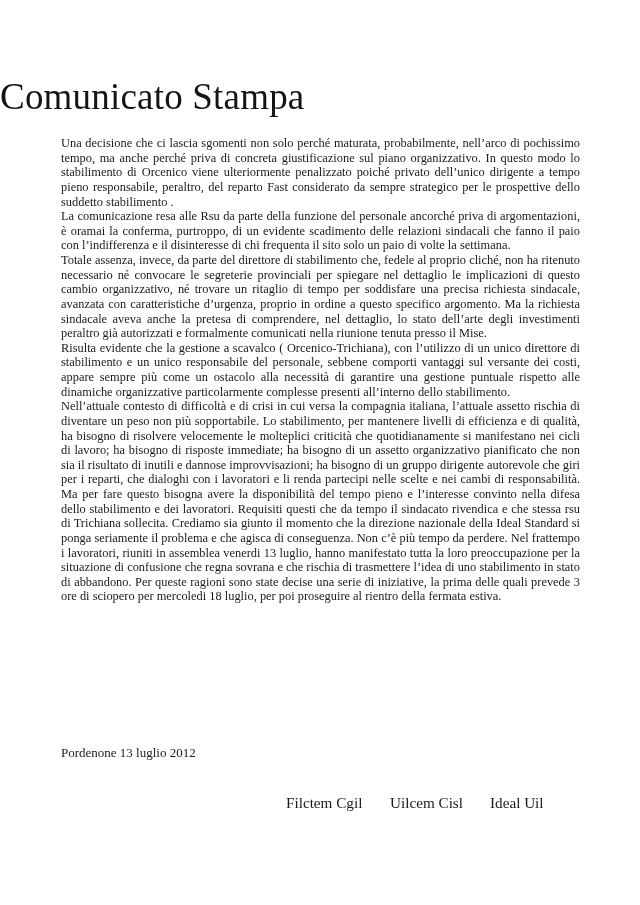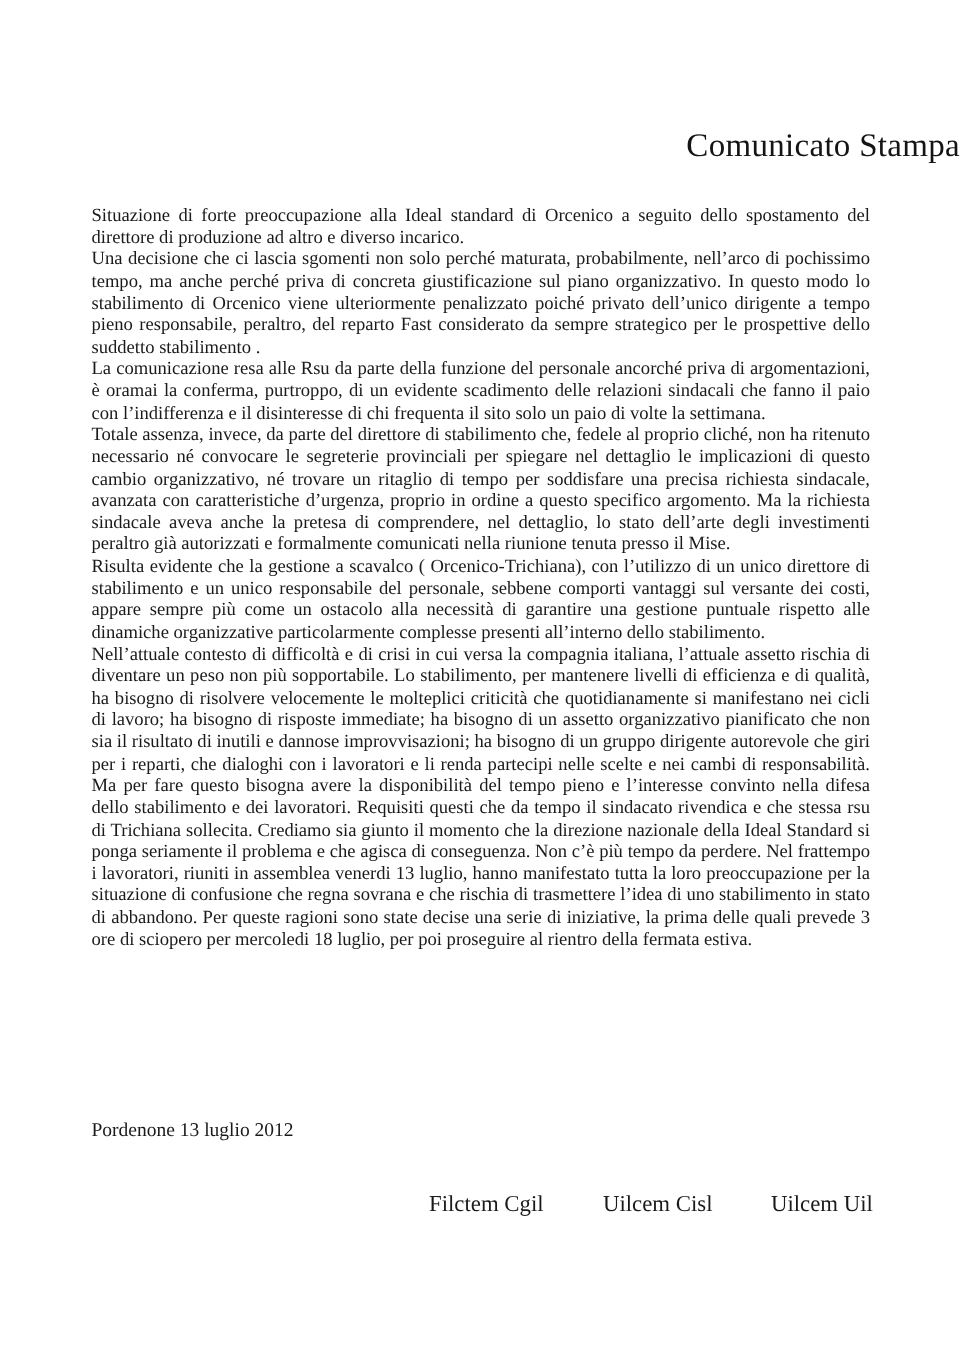--- a/index.html
+++ b/index.html
@@ -13,22 +13,22 @@
       position: relative;
       overflow: hidden;
       font-family: "Liberation Serif", "DejaVu Serif", serif;
       color: #1a1a1a;
     }
     .title {
       position: absolute;
       left: 0;
       width: 640px;
       top: 80px;
-      text-align: right;
-      font-size: 22px;
+      text-align: left;
+      font-size: 37px;
       line-height: 34px;
       letter-spacing: 0.2px;
       color: #141414;
     }
     .body-text {
       position: absolute;
       left: 61px;
       width: 519px;
       top: 136px;
       font-size: 12.4px;
@@ -46,39 +46,38 @@
       font-size: 13px;
       line-height: 15px;
     }
     .signatures {
       position: absolute;
       left: 286px;
       top: 794px;
       font-size: 15.2px;
       line-height: 18px;
       display: flex;
-      gap: 12px;
+      gap: 0;
     }
     .signatures span { display: inline-block; }
     .sig-1 { width: 104px; }
     .sig-2 { width: 100px; }
   </style>
 </head>
 <body>
 
 <h1 class="title" style="margin:0;font-weight:normal;">Comunicato Stampa</h1>
 
 <div class="body-text">
-  <p>Situazione di forte preoccupazione alla Ideal standard di Orcenico a seguito dello spostamento del direttore di produzione ad altro e diverso incarico.</p>
   <p>Una decisione che ci lascia  sgomenti non solo perché  maturata, probabilmente, nell’arco di pochissimo tempo, ma anche perché priva di  concreta giustificazione sul piano organizzativo. In questo modo lo stabilimento di Orcenico viene ulteriormente penalizzato poiché privato dell’unico dirigente a tempo pieno responsabile, peraltro, del reparto Fast considerato da sempre strategico per le prospettive dello suddetto stabilimento .</p>
   <p>La comunicazione resa alle Rsu da parte della funzione del personale ancorché priva di argomentazioni, è oramai la conferma, purtroppo, di un evidente scadimento delle relazioni sindacali che fanno il paio con l’indifferenza e il disinteresse di chi frequenta il sito solo un paio di volte la settimana.</p>
   <p>Totale assenza, invece, da parte del direttore di stabilimento che, fedele al proprio cliché, non ha ritenuto necessario né convocare le segreterie provinciali per spiegare nel dettaglio le implicazioni di questo cambio organizzativo, né trovare un ritaglio di tempo per soddisfare una precisa richiesta sindacale, avanzata con caratteristiche d’urgenza, proprio in ordine a questo specifico argomento. Ma la richiesta sindacale aveva anche la pretesa di comprendere, nel dettaglio, lo stato dell’arte degli investimenti peraltro già autorizzati e  formalmente comunicati nella riunione tenuta presso il Mise.</p>
   <p>Risulta evidente che la gestione a scavalco ( Orcenico-Trichiana), con l’utilizzo di un unico direttore di stabilimento e un unico responsabile del personale,  sebbene comporti vantaggi sul versante dei costi, appare sempre più come un ostacolo alla necessità di garantire una gestione puntuale rispetto alle dinamiche organizzative particolarmente complesse presenti all’interno dello stabilimento.</p>
   <p>Nell’attuale contesto di difficoltà e di crisi in cui versa la compagnia italiana, l’attuale assetto rischia di diventare un peso non  più sopportabile. Lo stabilimento, per mantenere livelli di efficienza e di qualità, ha bisogno di risolvere velocemente le molteplici criticità che quotidianamente si manifestano nei cicli di lavoro; ha bisogno di risposte immediate; ha bisogno di un assetto organizzativo pianificato che non sia il risultato di inutili e dannose improvvisazioni; ha bisogno di un gruppo dirigente autorevole che giri per i reparti, che dialoghi con i lavoratori e li renda partecipi nelle scelte e nei cambi di responsabilità. Ma per fare questo bisogna avere la disponibilità del tempo pieno e l’interesse convinto nella  difesa dello stabilimento e dei lavoratori. Requisiti questi che da tempo il  sindacato rivendica e che stessa rsu di Trichiana sollecita.  Crediamo sia giunto il momento che la direzione nazionale della Ideal Standard si ponga seriamente il problema e che agisca di conseguenza. Non c’è più tempo da perdere. Nel frattempo i lavoratori, riuniti in assemblea venerdi 13 luglio, hanno manifestato tutta la loro preoccupazione  per la situazione di confusione che regna sovrana e che rischia di trasmettere l’idea di uno stabilimento in stato  di abbandono.  Per queste ragioni sono state decise una serie di iniziative, la prima delle quali prevede 3 ore di sciopero per mercoledi 18 luglio, per poi proseguire al rientro della fermata estiva.</p>
 </div>
 
 <div class="dateline">Pordenone 13 luglio 2012</div>
 
 <div class="signatures">
   <span class="sig-1">Filctem Cgil</span>
   <span class="sig-2">Uilcem Cisl</span>
-  <span class="sig-3">Uilcem Uil</span>
+  <span class="sig-3">Ideal Uil</span>
 </div>
 
 </body></html>

